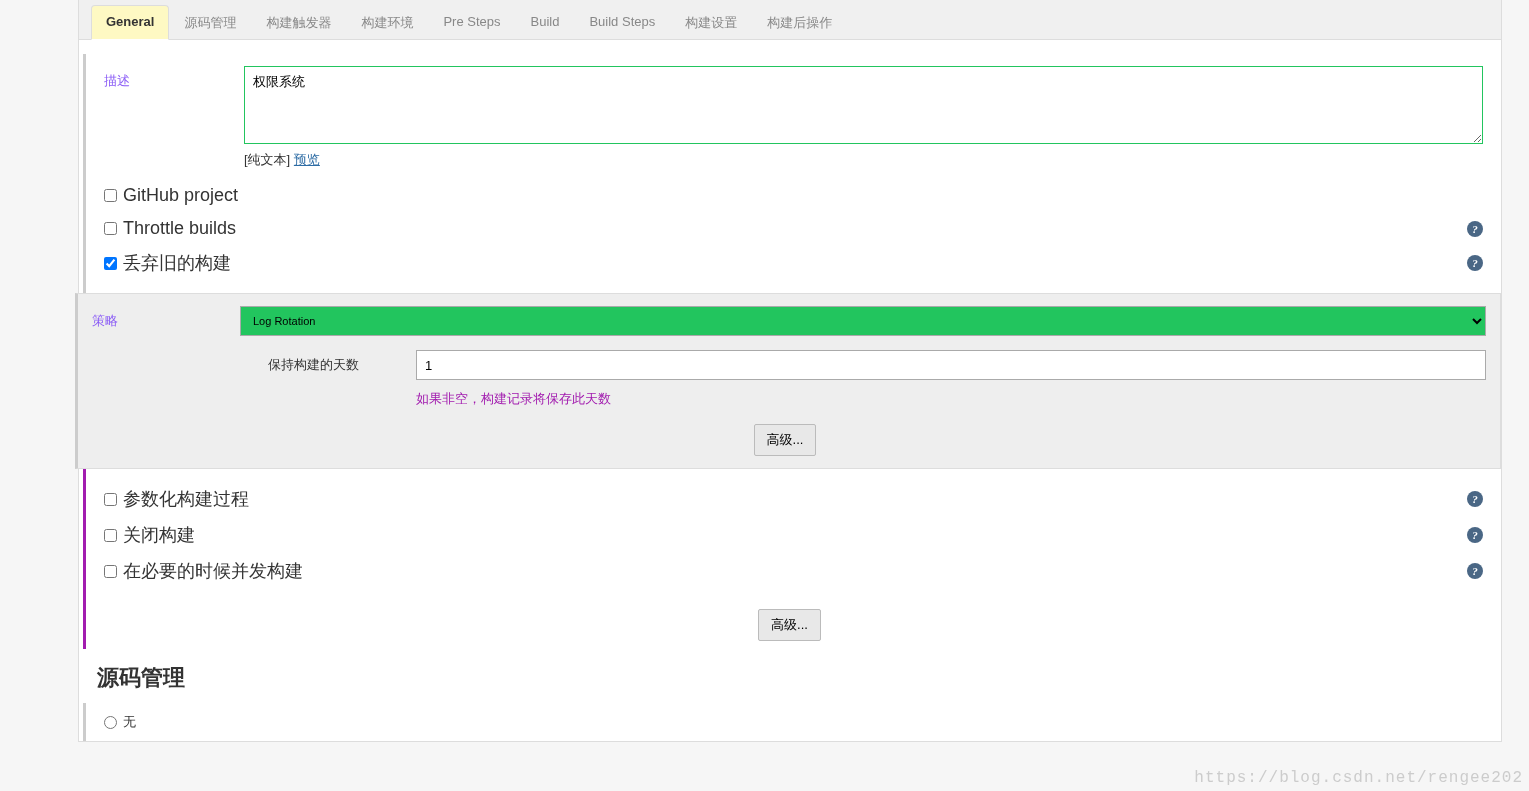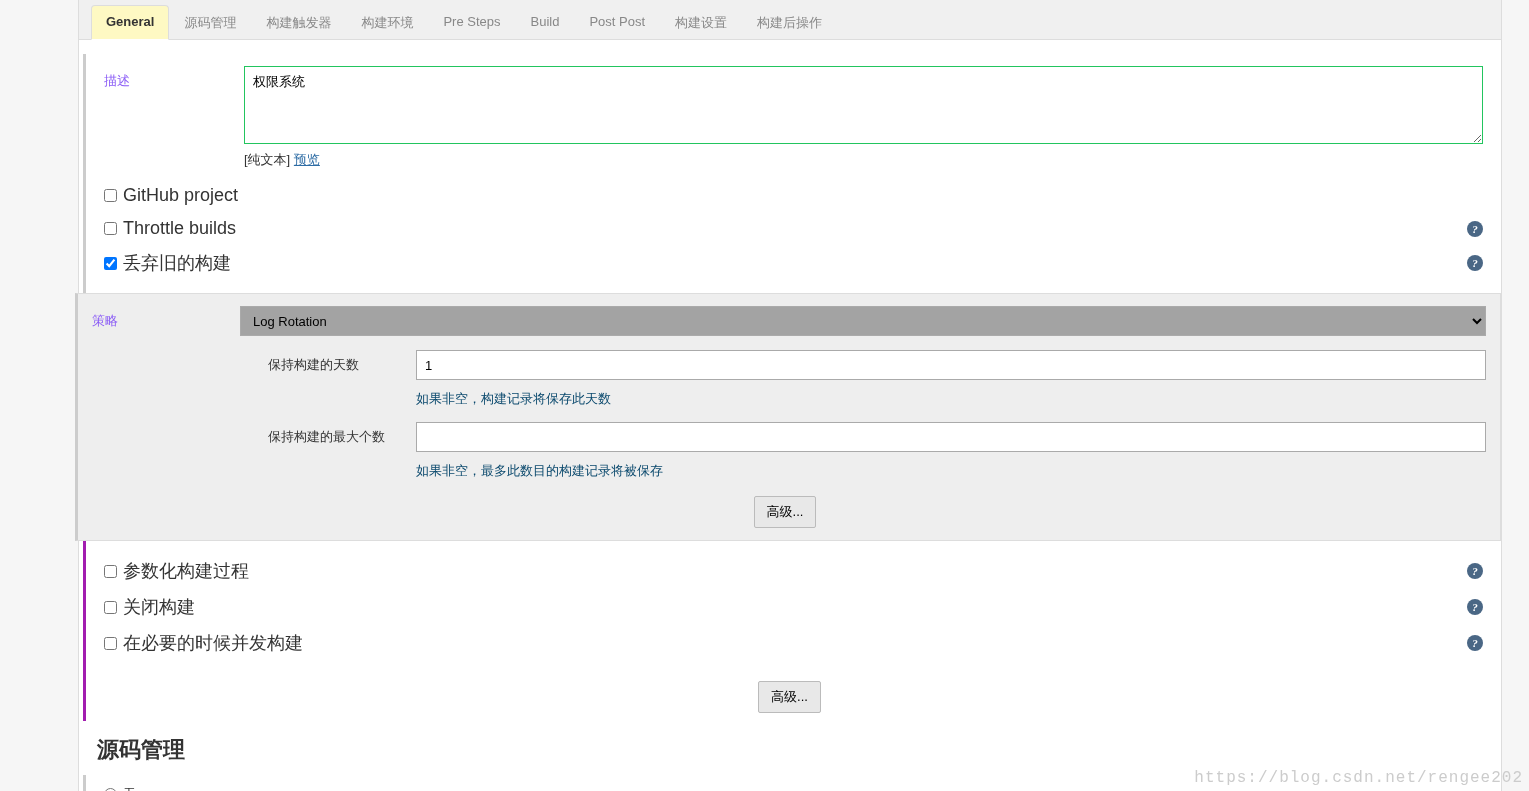--- a/index.html
+++ b/index.html
@@ -114,22 +114,22 @@
       border: 1px solid #ddd;
       padding: 12px 14px;
       margin-left: -4px;
       border-left: 3px solid #ccc;
     }
     .select {
       width: 100%;
       height: 30px;
       border: 1px solid #aaa;
       padding: 4px 8px;
-      font-size: 13px;
-      background: #a3a3a3;
+      font-size: 11px;
+      background: #22c55e;
     }
     .sub-row {
       display: flex;
       align-items: flex-start;
       margin-top: 14px;
       margin-left: 28px;
     }
     .sub-label {
       width: 148px;
       flex-shrink: 0;
@@ -139,21 +139,21 @@
     .sub-field { flex: 1; }
     .text-input {
       width: 100%;
       height: 30px;
       border: 1px solid #aaa;
       padding: 4px 8px;
       font-size: 13px;
     }
     .hint {
       margin-top: 10px;
-      color: #0c4a6e;
+      color: #a21caf;
       font-size: 13px;
     }
     .btn {
       background: #e8e8e8;
       border: 1px solid #bbb;
       border-radius: 2px;
       padding: 6px 12px;
       font-size: 13px;
       cursor: pointer;
     }
@@ -199,21 +199,21 @@
 <div class="page">
   <div class="panel">
 
     <div class="tabs">
       <div class="tab active">General</div>
       <div class="tab">源码管理</div>
       <div class="tab">构建触发器</div>
       <div class="tab">构建环境</div>
       <div class="tab">Pre Steps</div>
       <div class="tab">Build</div>
-      <div class="tab">Post Post</div>
+      <div class="tab">Build Steps</div>
       <div class="tab">构建设置</div>
       <div class="tab">构建后操作</div>
     </div>
 
     <div style="padding-top:14px;"></div>
 
     <div class="section">
       <div class="row">
         <div class="label-col">描述</div>
         <div class="field-col">
@@ -252,27 +252,20 @@
       </div>
 
       <div style="padding-left:148px;">
         <div class="sub-row">
           <div class="sub-label">保持构建的天数</div>
           <div class="sub-field">
             <input class="text-input" value="1" style="">
             <div class="hint">如果非空，构建记录将保存此天数</div>
           </div>
         </div>
-        <div class="sub-row">
-          <div class="sub-label">保持构建的最大个数</div>
-          <div class="sub-field">
-            <input class="text-input" value="" style="">
-            <div class="hint">如果非空，最多此数目的构建记录将被保存</div>
-          </div>
-        </div>
       </div>
 
       <div class="btn-row">
         <button class="btn">高级...</button>
       </div>
     </div>
 
     <div class="lower-options">
       <div class="checkbox-row">
         <input type="checkbox" style="">

